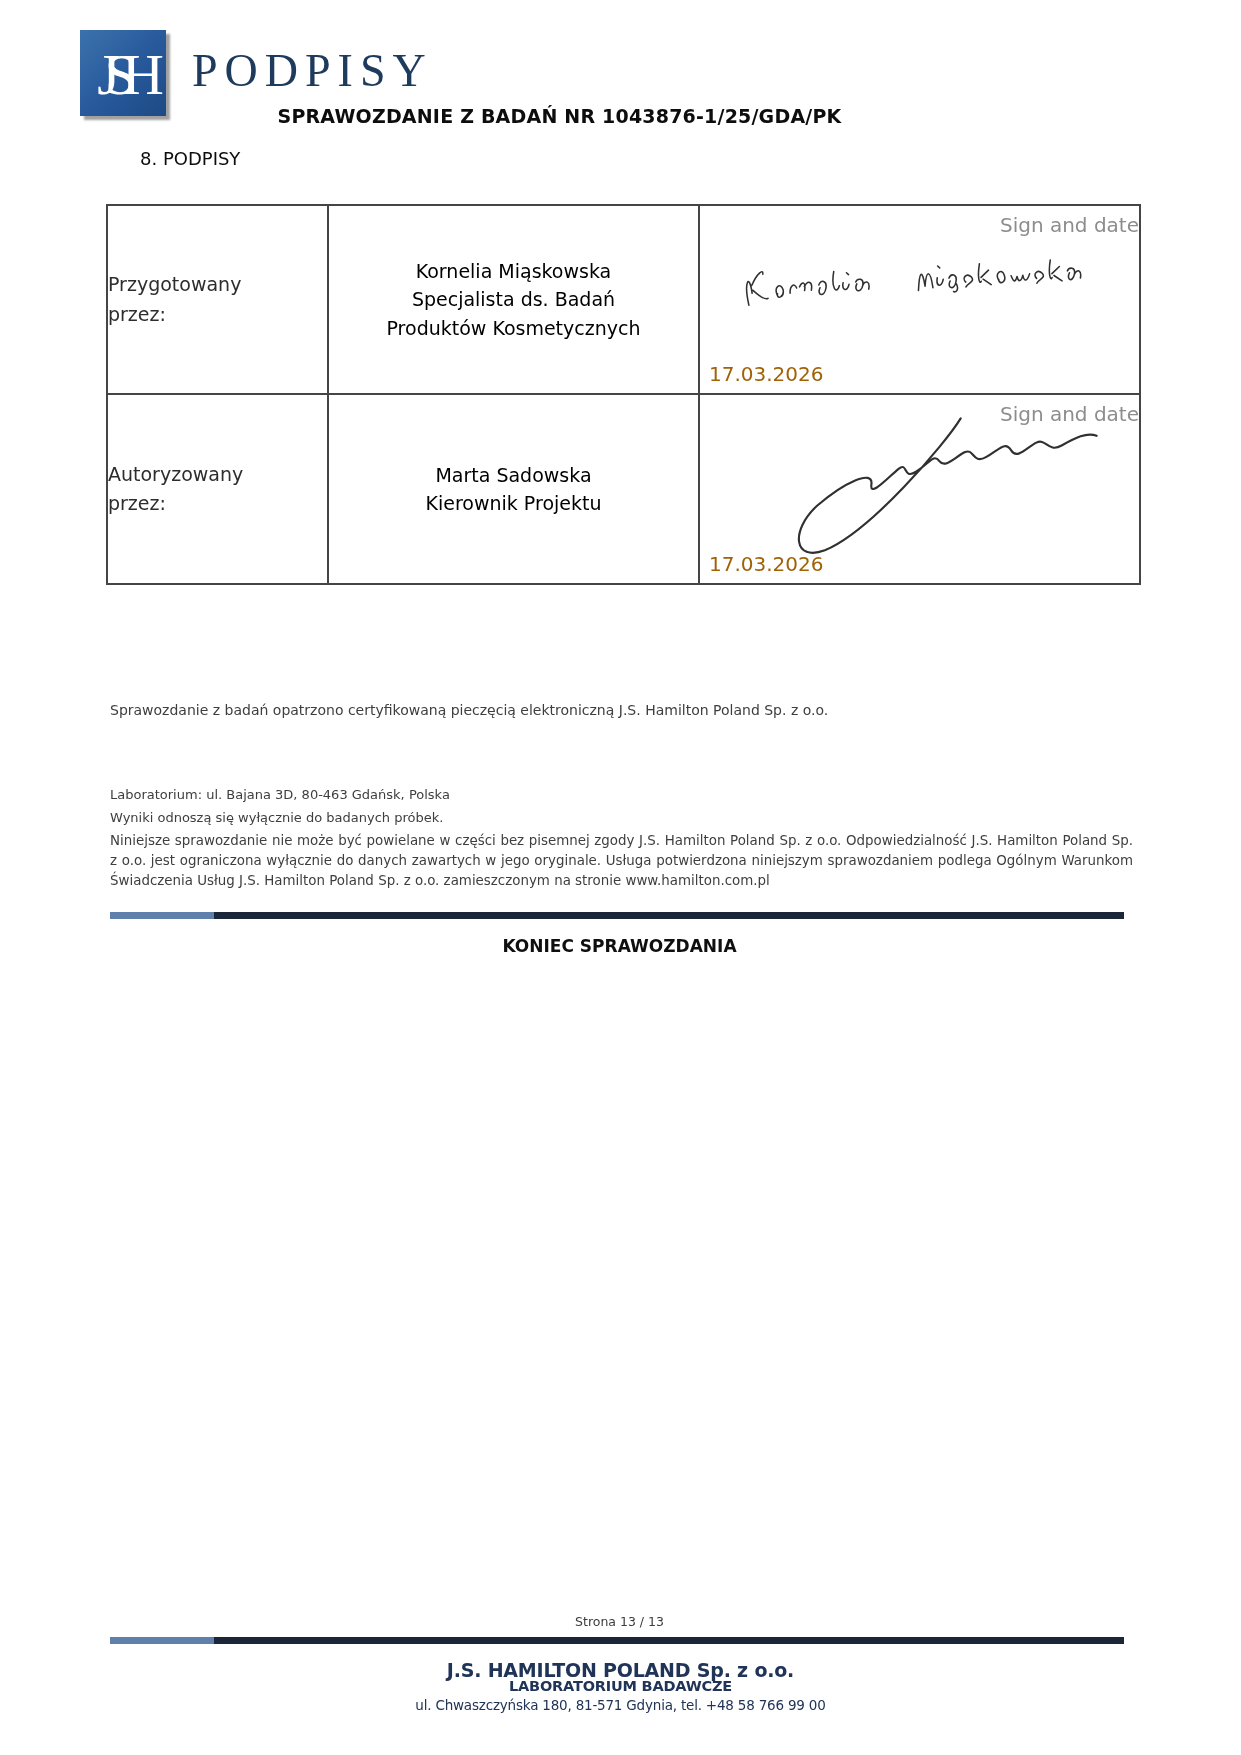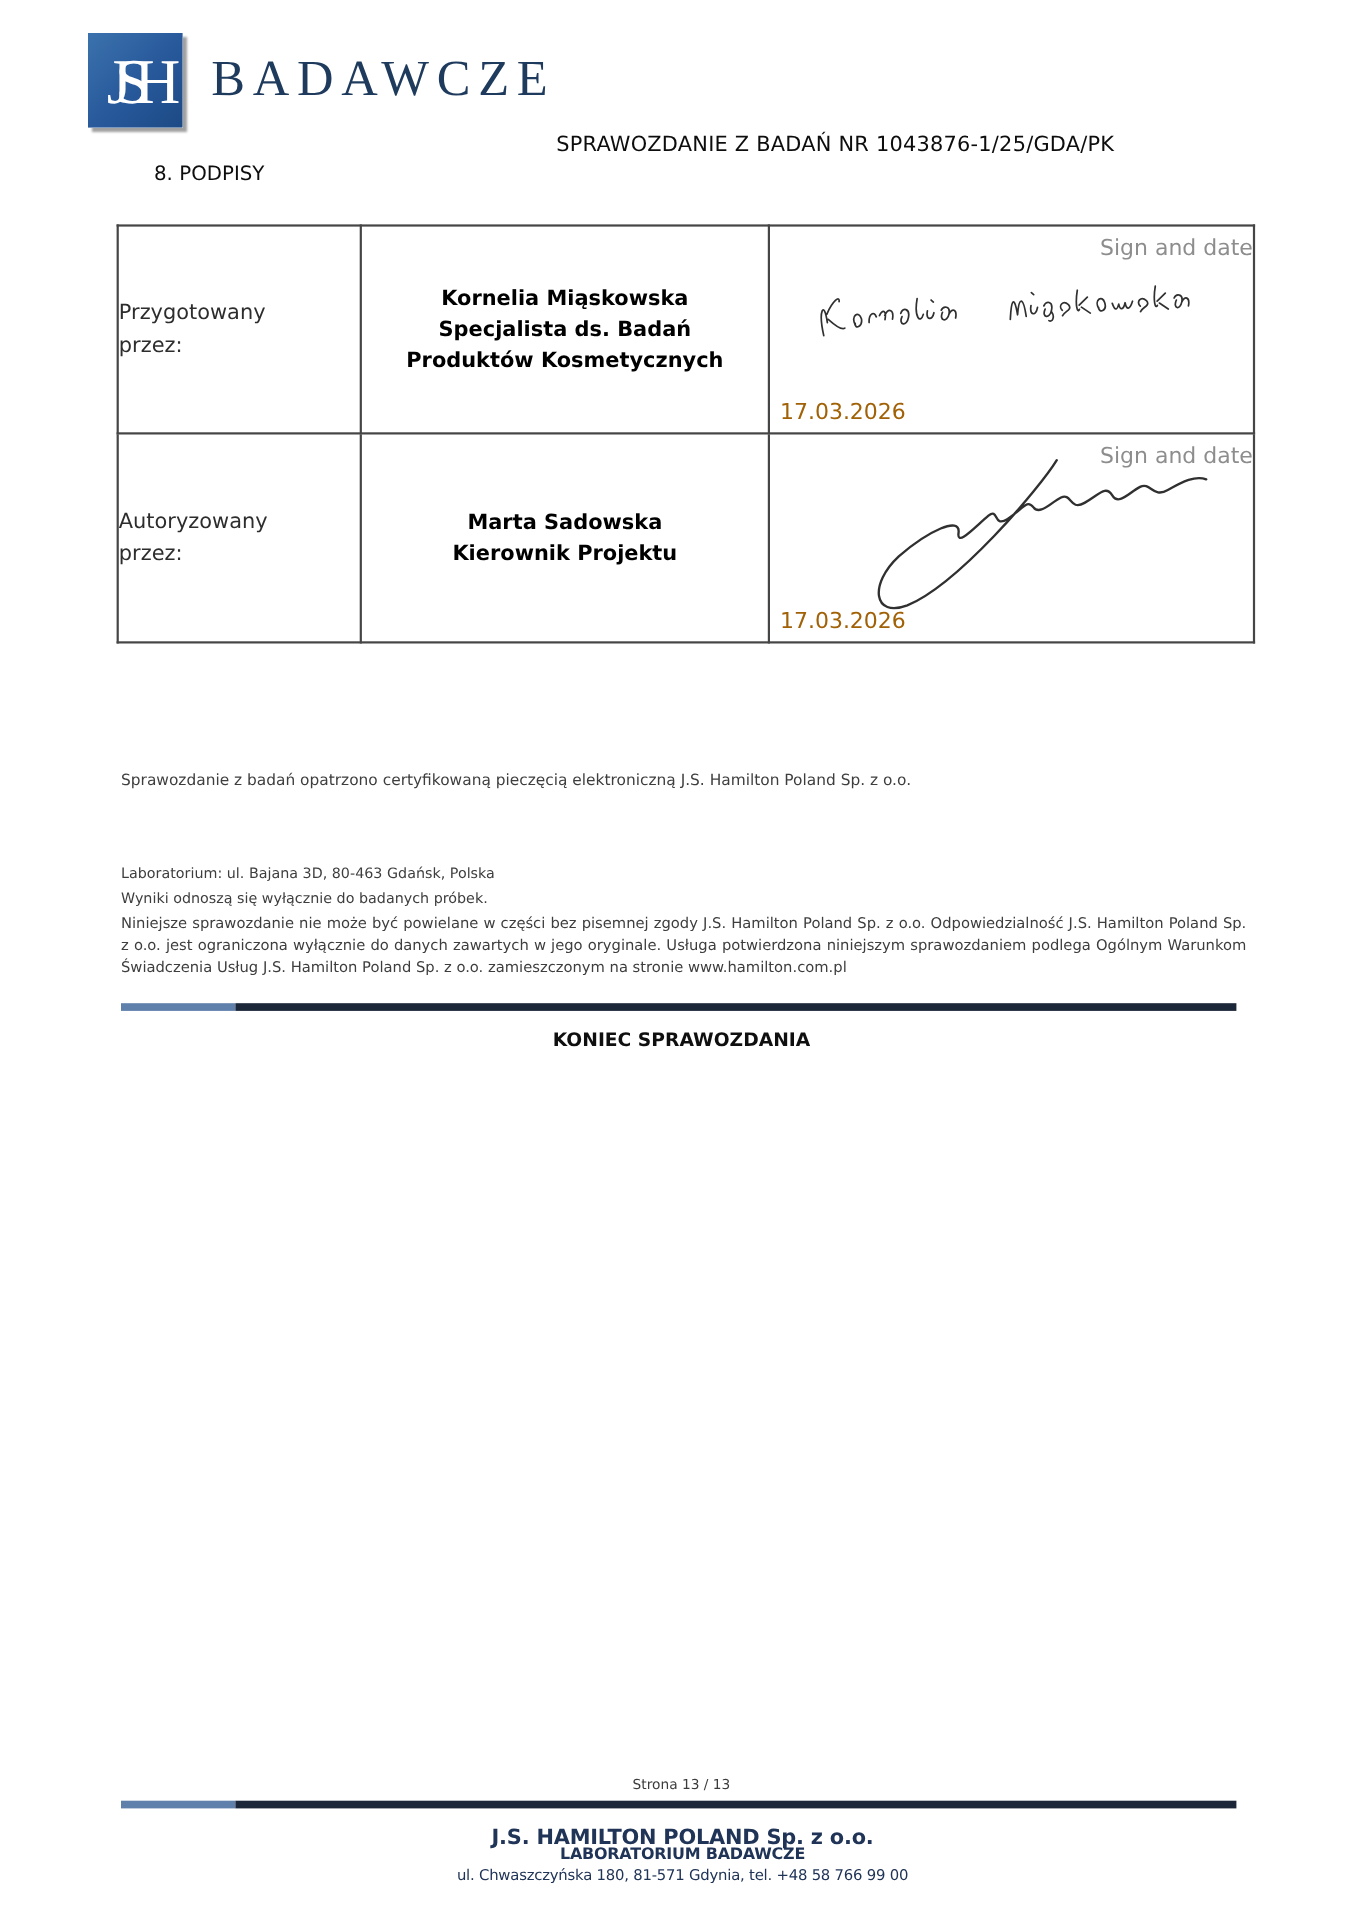--- a/index.html
+++ b/index.html
@@ -15,36 +15,36 @@
     box-shadow:4px 4px 2px rgba(130,130,130,0.75);
   }
   .logo-mark svg { width:100%; height:100%; display:block; }
   .brand-wordmark {
     position:absolute; left:192px; top:44px;
     font-family:"Liberation Serif","DejaVu Serif",serif;
     font-size:46px; letter-spacing:7px; color:#1e3a5c; font-weight:400;
   }
   
   .report-title {
-    position:absolute; left:106px; top:120px; width:907px;
-    text-align:right; font-weight:normal; font-size:19px; color:#0d0d0d;
+    position:absolute; left:106px; top:105px; width:907px;
+    text-align:center; font-weight:bold; font-size:19px; color:#0d0d0d;
     letter-spacing:0.2px;
   }
   .section-heading {
     position:absolute; left:140px; top:148px;
     font-weight:normal; font-size:18px; color:#0d0d0d;
   }
   
   table.sig-table {
     position:absolute; left:106px; top:204px; width:1027px;
     border-collapse:collapse; table-layout:fixed;
   }
   table.sig-table td { border:2px solid #454545; vertical-align:middle; padding:0; }
   td.role-cell { width:219px; padding-left:13px; font-size:19px; color:#2d2d2d; line-height:1.55; }
-  td.name-cell { width:369px; text-align:center; font-weight:bold; font-size:19px; color:#000; line-height:1.5;border-radius:32px; }
+  td.name-cell { width:369px; text-align:center; font-weight:normal; font-size:19px; color:#000; line-height:1.5;border-radius:32px; }
   td.sig-cell  { width:439px; position:relative; }
   tr.row-1 { height:189px; }
   tr.row-2 { height:190px; }
   .sign-hint {
     position:absolute; top:7px; left:0; right:0; text-align:right;
     color:#8d8d8d; font-size:20px;
   }
   .sig-date {
     position:absolute; bottom:7px; left:9px; font-size:20px; color:#a16207;
   }
@@ -83,21 +83,21 @@
 </head>
 <body>
 
 <div class="page">
 
   <div class="logo-mark">
     <svg viewBox="0 0 86 86">
       <text x="43" y="64" text-anchor="middle" font-family="Liberation Serif, DejaVu Serif, serif" font-size="58" letter-spacing="-15" fill="#ffffff">JSH</text>
     </svg>
   </div>
-  <div class="brand-wordmark">BADAWCZE</div>
+  <div class="brand-wordmark">PODPISY</div>
 
   <div class="report-title">SPRAWOZDANIE Z BADAŃ NR 1043876-1/25/GDA/PK</div>
   <div class="section-heading">8. PODPISY</div>
 
   <table class="sig-table">
     <tbody>
         <tr class="row-1">
       <td class="role-cell">
         <div>Przygotowany</div>
         <div>przez:</div>

